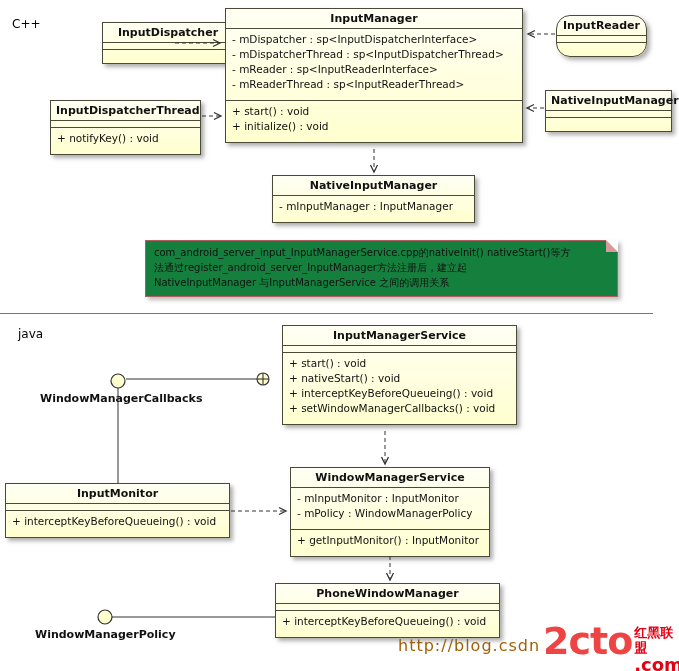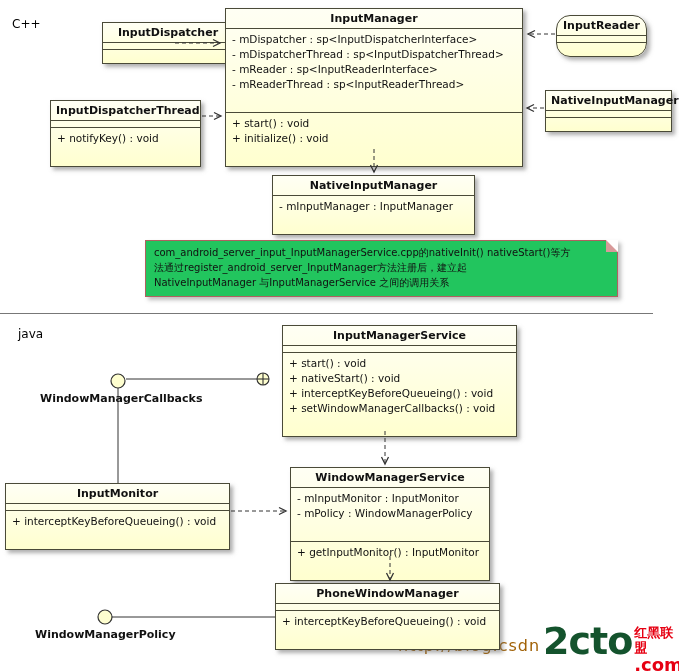--- a/index.html
+++ b/index.html
@@ -13,45 +13,45 @@
     position:absolute; z-index:2;
     background:linear-gradient(180deg,#fffff4 0%,#ffffcf 100%);
     border:1px solid #4a4a38;
     box-shadow:3px 3px 4px rgba(110,110,110,0.55);
     font-size:10.5px;
   }
   .uml-title {
     font-weight:bold; font-size:11px; text-align:center;
     padding:3px 5px; border-bottom:1px solid #4a4a38; white-space:nowrap;
   }
-  .uml-sec { border-bottom:1px solid #4a4a38; padding:3px 0 20px; }
+  .uml-sec { border-bottom:1px solid #4a4a38; padding:3px 0 8px; }
   .uml-sec:last-child { border-bottom:none; }
   .uml-row { padding:1px 6px 2px; white-space:nowrap; }
   .uml-empty { padding:0; }
   .e1 { height:7px; } .e2 { height:13px; }
   .note {
     position:absolute; left:145px; top:240px; width:473px; height:57px; z-index:2;
-    background:#22c55e; border:1px solid #b06060;
+    background:#15803d; border:1px solid #b06060;
     box-shadow:3px 3px 4px rgba(110,110,110,0.45);
     font-size:10px; line-height:15px; padding:4px 8px; white-space:nowrap;
   }
   .note::after {
     content:""; position:absolute; top:-1px; right:-1px; width:0; height:0;
     border-style:solid; border-width:0 12px 12px 0;
     border-color:#ffffff #ffffff #d89a9a #fac9c9;
   }
   .divider { position:absolute; left:0; top:313px; width:653px; height:1px; background:#777; z-index:1; }
   .iface-label { position:absolute; font-weight:bold; font-size:11px; z-index:3; white-space:nowrap; }
   svg.wires { position:absolute; left:0; top:0; z-index:4; pointer-events:none; }
   .watermark-url {
     position:absolute; left:398px; top:636px; z-index:1;
     font-size:16px; letter-spacing:1px; color:#a16207;
   }
   .logo { position:absolute; left:543px; top:621px; z-index:2; display:flex; align-items:flex-start; }
-  .logo-main { font-size:38px; font-weight:bold; color:#14532d; line-height:40px; letter-spacing:-1px; }
+  .logo-main { font-size:38px; font-weight:bold; color:#ef4444; line-height:40px; letter-spacing:-1px; }
   .logo-col { display:flex; flex-direction:column; margin-left:2px; padding-top:4px; }
   .logo-slogan { font-size:13px; font-weight:bold; color:#e60012; line-height:15px; }
   .logo-domain { font-size:18px; font-weight:bold; color:#e60012; line-height:20px; }
 </style>
 </head>
 <body>
 
 <div class="section-label" style="left:12px; top:17px;">C++</div>
 <div class="section-label" style="left:18px; top:327px;">java</div>
 <div class="divider"></div>

